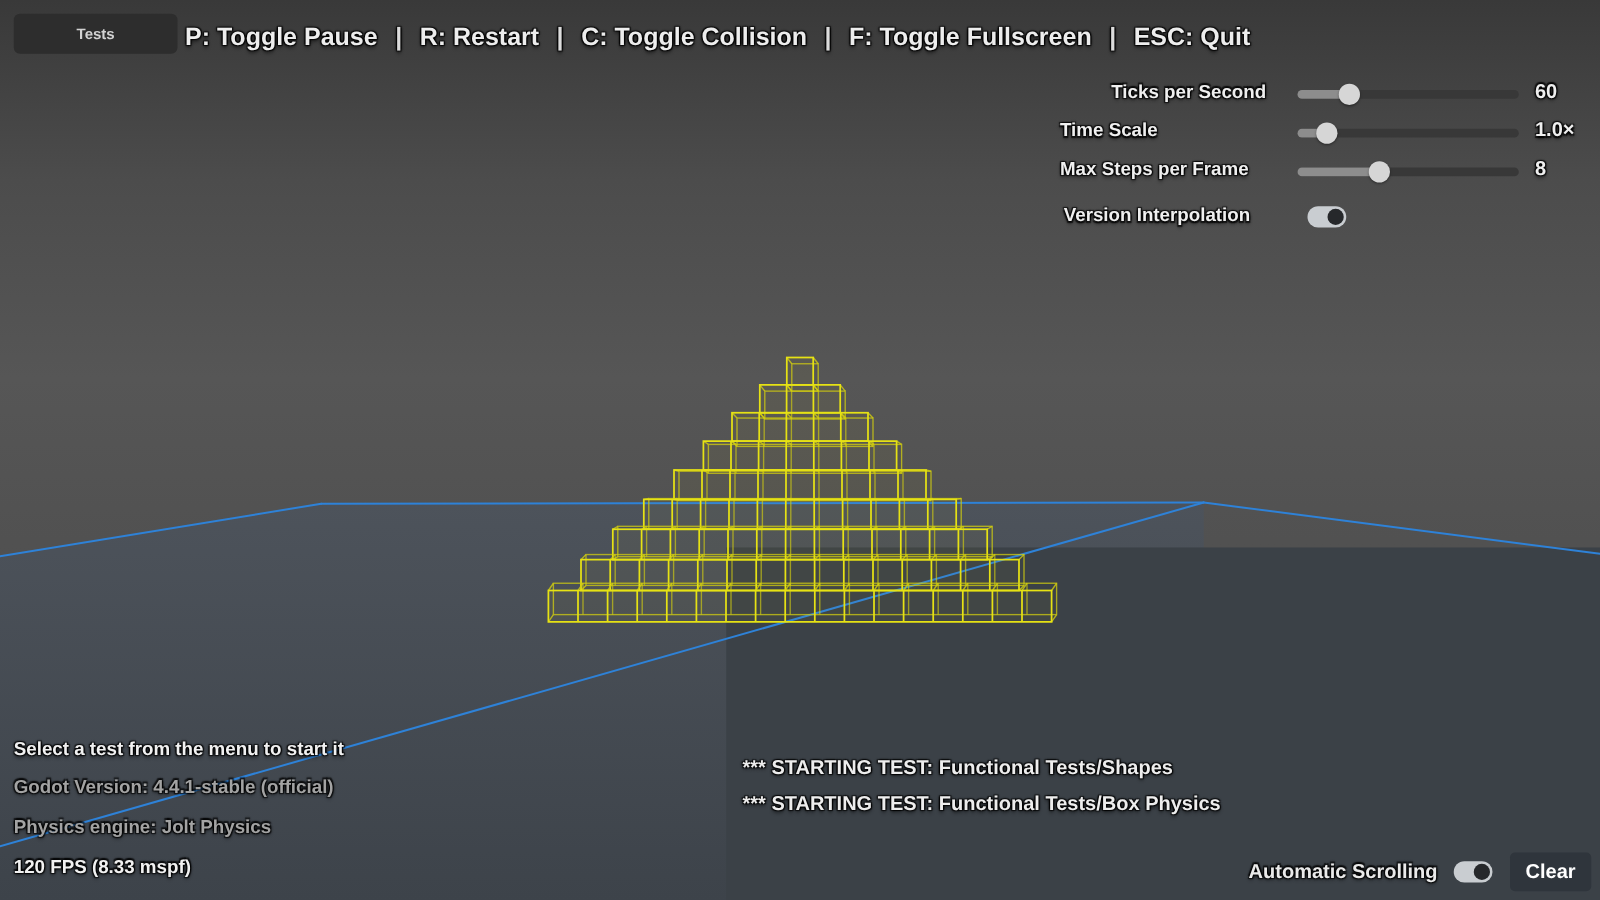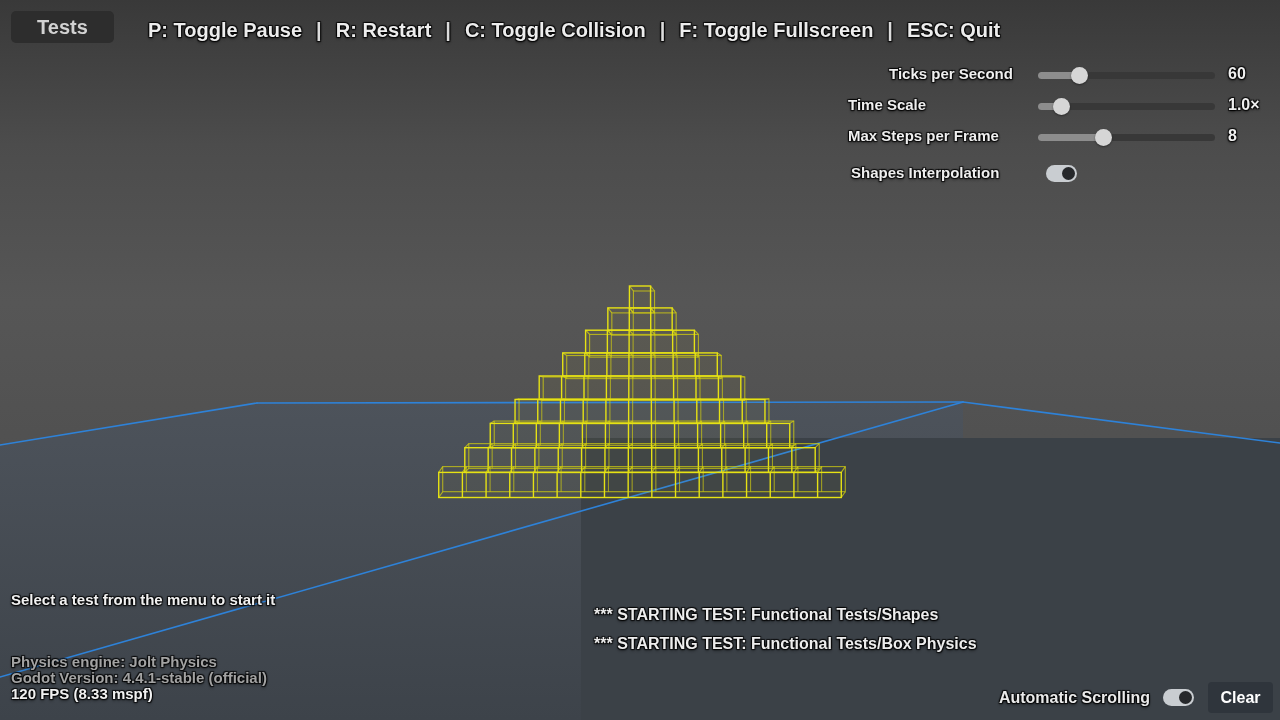--- a/index.html
+++ b/index.html
@@ -12,23 +12,23 @@
   .layer{position:absolute;left:0;top:0;width:1280px;height:720px;}
   
   .ol{
     text-shadow:-1px -1px 1px rgba(0,0,0,.75),1px -1px 1px rgba(0,0,0,.75),
                 -1px 1px 1px rgba(0,0,0,.75),1px 1px 1px rgba(0,0,0,.75),
                 0 2px 3px rgba(0,0,0,.45);
   }
   .txt{position:absolute;font-weight:700;color:#efefef;white-space:nowrap;}
   
   .tests-btn{
-    position:absolute;left:11px;top:11px;width:103px;height:32px;
+    position:absolute;left:11px;top:11px;width:131px;height:32px;
     background:#2d2d2d;border-radius:5px;color:#d2d2d2;
-    font-size:20px;font-weight:700;display:flex;align-items:center;justify-content:center;
+    font-size:12px;font-weight:700;display:flex;align-items:center;justify-content:center;
     cursor:pointer;
   }
   .shortcuts{position:absolute;left:148px;top:19px;display:flex;gap:14px;font-size:20px;font-weight:700;color:#ededed;}
   .shortcut-sep{color:#dcdcdc;}
   
   .ctrl-label{font-size:15px;}
   .slider-track{position:absolute;width:177px;height:7px;border-radius:4px;background:#383838;}
   .slider-fill{position:absolute;left:0;top:0;height:7px;border-radius:4px;background:#8d8d8d;}
   .slider-handle{position:absolute;width:17px;height:17px;border-radius:50%;background:#d6d6d6;top:-5px;box-shadow:0 1px 2px rgba(0,0,0,.4);}
   .toggle{position:absolute;width:31px;height:17px;border-radius:9px;background:#c9cdd1;cursor:pointer;}
@@ -381,29 +381,29 @@
         <div class="slider-fill" style="width: 23px;"></div>
         <div class="slider-handle" style="left: 15px;"></div>
       </div>
       <div class="txt ol" style="left: 1228px; top: 96px; font-size: 16px;">1.0×</div>
       <div class="txt ol ctrl-label" style="left: 848px; top: 127px;">Max Steps per Frame</div>
       <div class="slider-track" style="left: 1038px; top: 134px;">
         <div class="slider-fill" style="width: 65px;"></div>
         <div class="slider-handle" style="left: 57px;"></div>
       </div>
       <div class="txt ol" style="left: 1228px; top: 127px; font-size: 16px;">8</div>
-      <div class="txt ol ctrl-label" style="left: 851px; top: 164px;">Shapes Interpolation</div>
+      <div class="txt ol ctrl-label" style="left: 851px; top: 164px;">Version Interpolation</div>
       <div class="toggle" style="left: 1046px; top: 165px;">
         <div class="knob"></div>
       </div>
     </div>
 
   <div>
       <div class="txt ol" style="left: 11px; top: 591px; font-size: 15px; color: rgb(241, 241, 241);">Select a test from the menu to start it</div>
-      <div class="txt ol" style="left: 11px; top: 621px; font-size: 15px; color: rgb(163, 163, 163); margin-top: 48px;">Godot Version: 4.4.1-stable (official)</div>
+      <div class="txt ol" style="left: 11px; top: 621px; font-size: 15px; color: rgb(163, 163, 163);">Godot Version: 4.4.1-stable (official)</div>
       <div class="txt ol" style="left: 11px; top: 653px; font-size: 15px; color: rgb(163, 163, 163);">Physics engine: Jolt Physics</div>
       <div class="txt ol" style="left: 11px; top: 685px; font-size: 15px; color: rgb(241, 241, 241);">120 FPS (8.33 mspf)</div>
     </div>
 
   <div>
       <div class="txt ol" style="left: 594px; top: 606px; font-size: 16px; color: rgb(237, 237, 237);">*** STARTING TEST: Functional Tests/Shapes</div>
       <div class="txt ol" style="left: 594px; top: 635px; font-size: 16px; color: rgb(237, 237, 237);">*** STARTING TEST: Functional Tests/Box Physics</div>
     </div>
 
   <div class="txt ol" style="right:130px;top:689px;font-size:16px;color:#eaeaea;">Automatic Scrolling</div>

